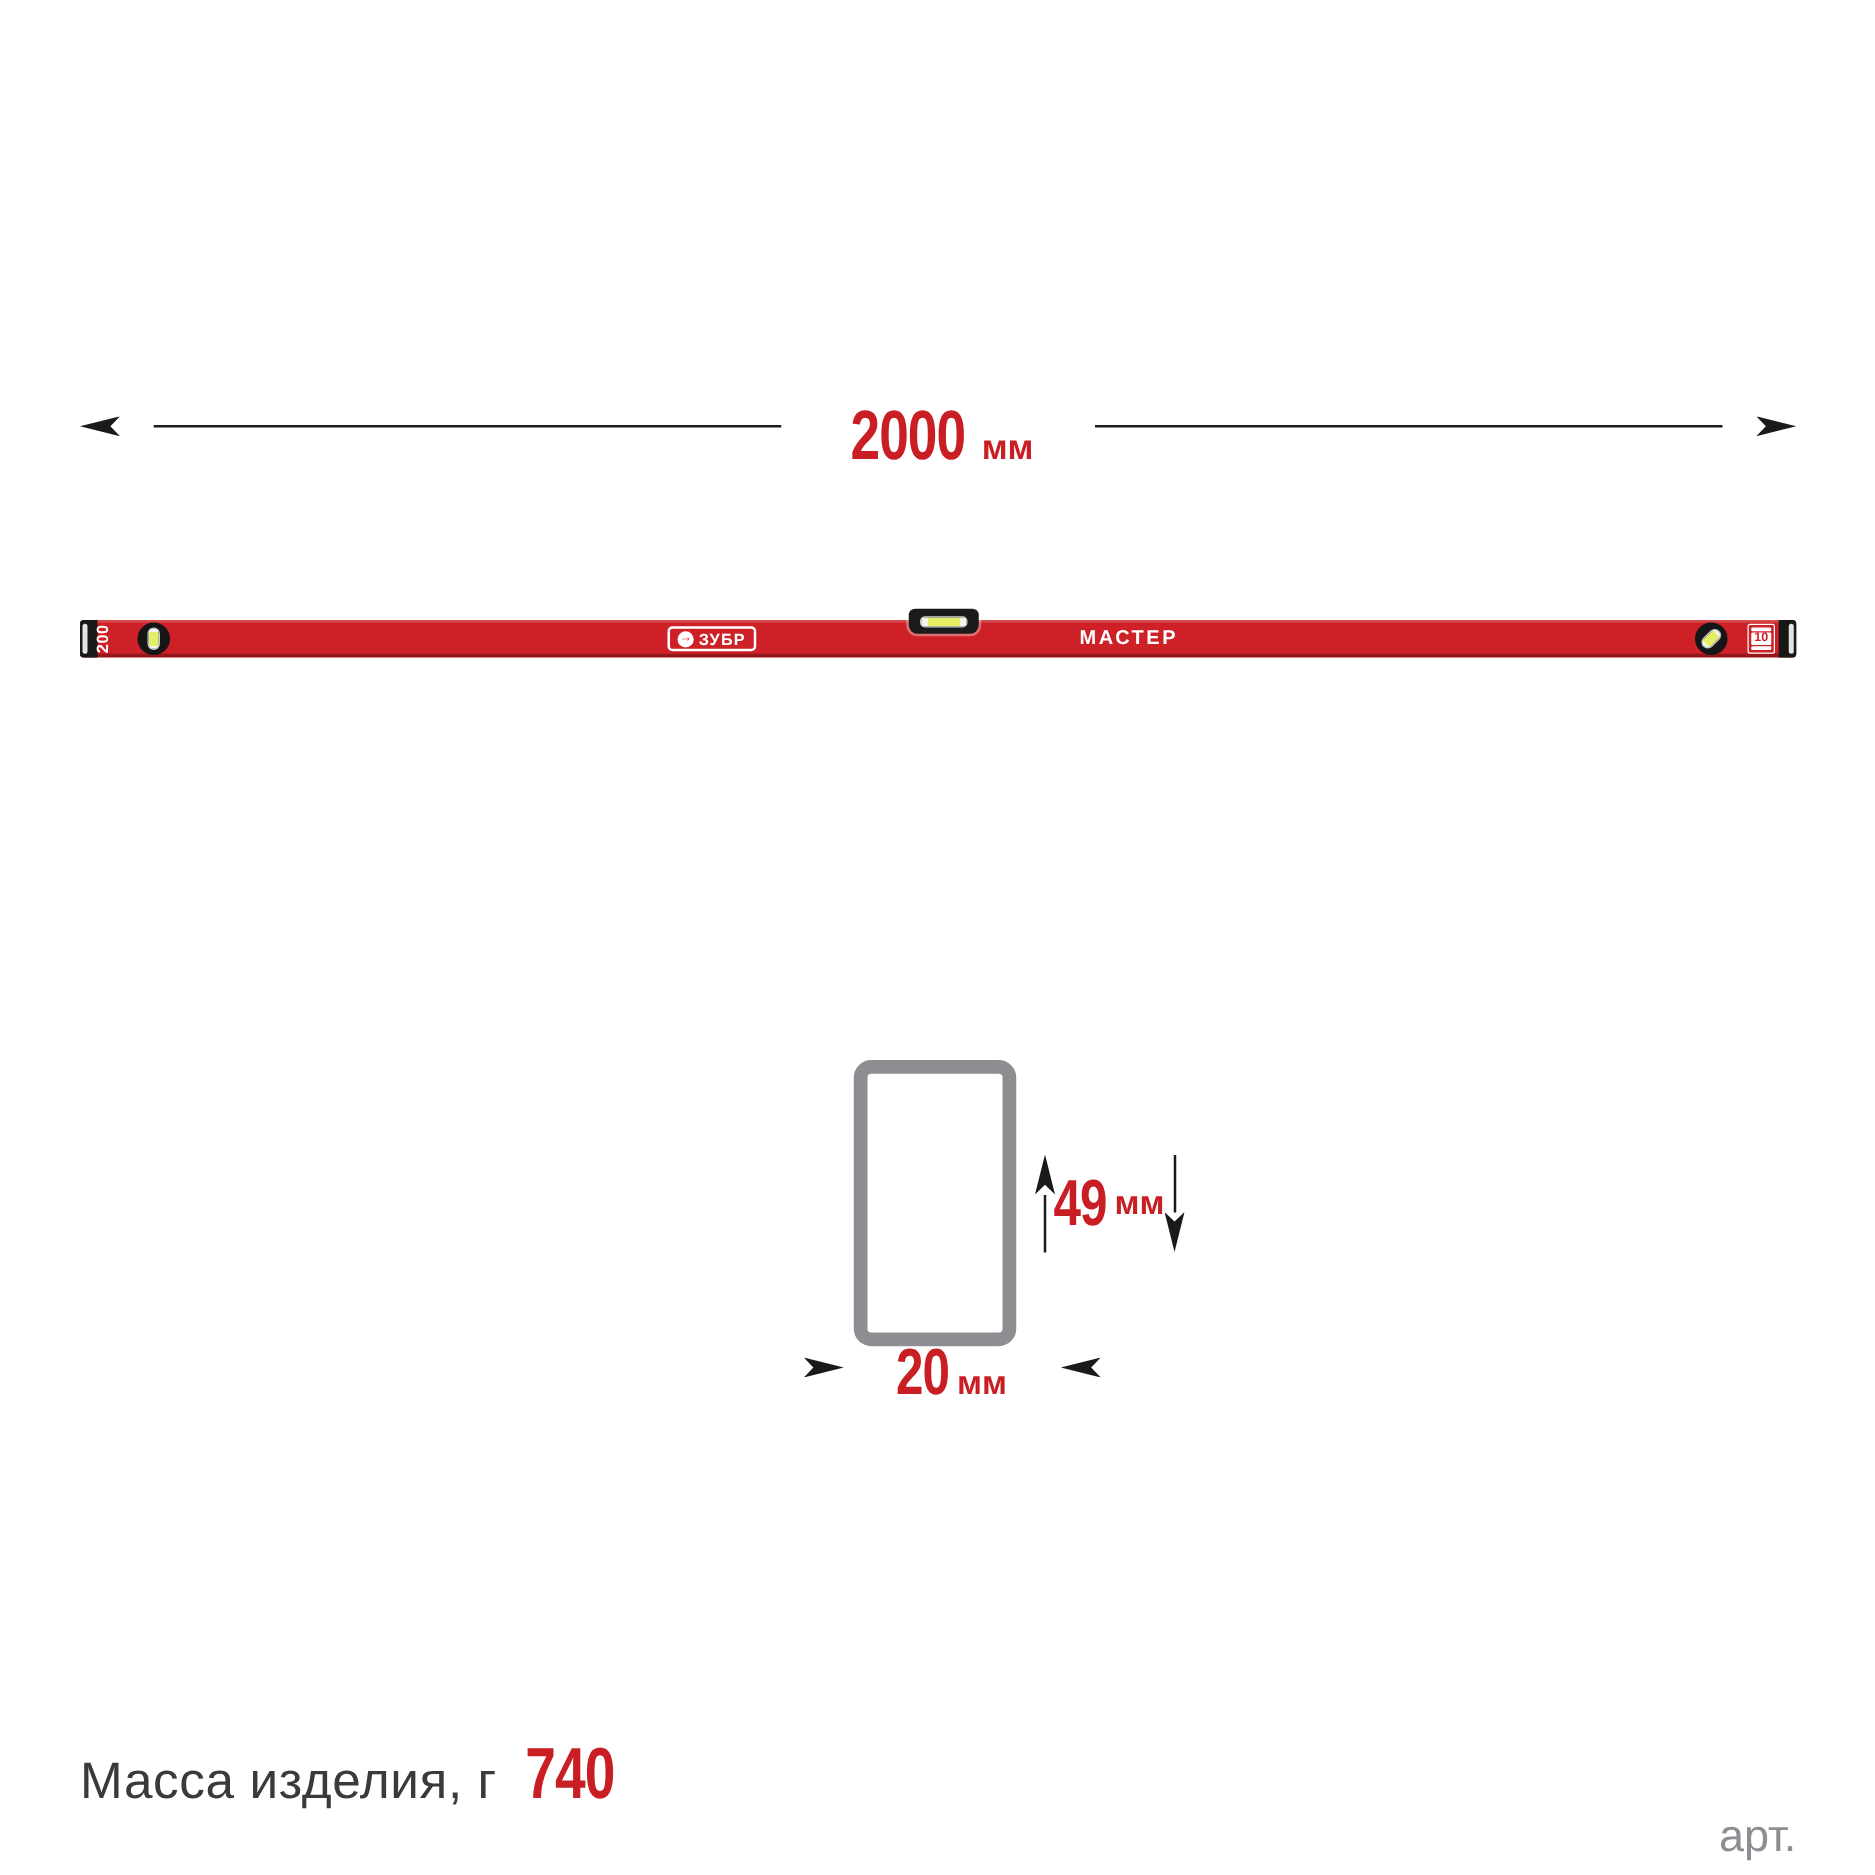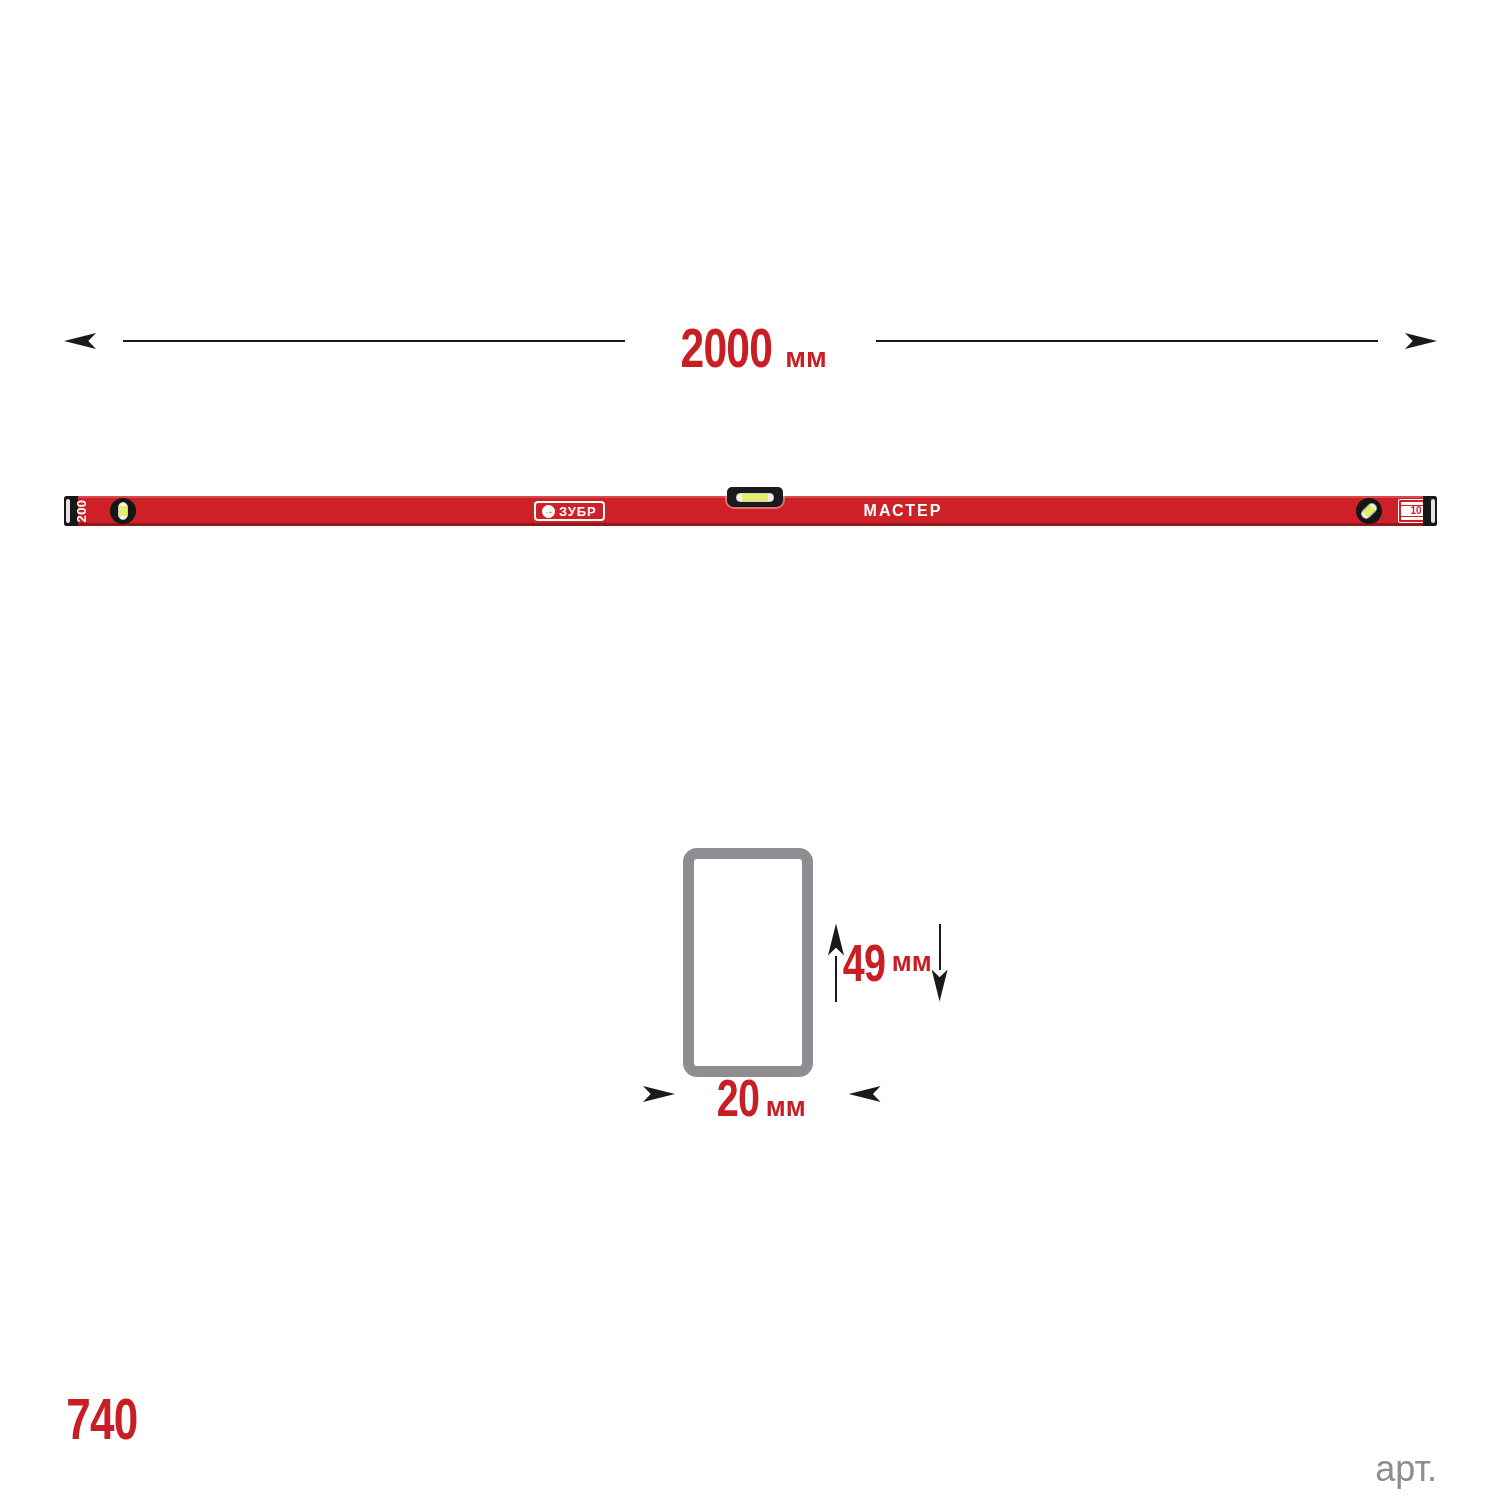--- a/index.html
+++ b/index.html
@@ -90,21 +90,21 @@
     width:38px;height:9px;border-radius:4px;border:1px solid #cfd3d8;box-sizing:border-box;
     background:linear-gradient(to right,#f4f6ea 0 14%,var(--vial_yellow,#e4ee66) 14% 86%,#f4f6ea 86%);
   }
 
   .series{
     position:absolute;left:839px;top:50%;transform:translate(-50%,-50%);
     color:#fff;font-size:16px;font-weight:bold;letter-spacing:2px;line-height:1;
   }
 
   .badge{
-    position:absolute;left:1334px;top:3px;width:36px;height:24px;box-sizing:border-box;
+    position:absolute;left:1334px;top:3px;width:22px;height:24px;box-sizing:border-box;
     border:1px solid #fff;border-radius:2px;padding:2px 2px;
     display:flex;flex-direction:column;justify-content:space-between;align-items:stretch;
   }
   .badge-bar{height:3px;background:#fff;border-radius:1px;flex:none;}
   .badge-box{
     flex:1;margin:1px 0;background:#fff;border-radius:1px;
     display:flex;align-items:center;justify-content:center;
     color:var(--level_red,#ce2127);font-size:10px;font-weight:bold;line-height:1;
   }
 
@@ -189,19 +189,20 @@
     <span class="ah ah-right"></span>
     <div class="dim-label">
       <span class="val cnum red">20</span>
       <span class="unit red">мм</span>
     </div>
     <span class="ah ah-left"></span>
     <div class="dline"></div>
   </div>
 
   <div class="footer-left">
+    <span class="mass-label">Масса изделия, г</span>
     <span class="mass-value cnum red">740</span>
   </div>
   <div class="footer-right">
     <span class="sku-label">арт.</span>
   </div>
 
 </div>
 
 </body></html>

